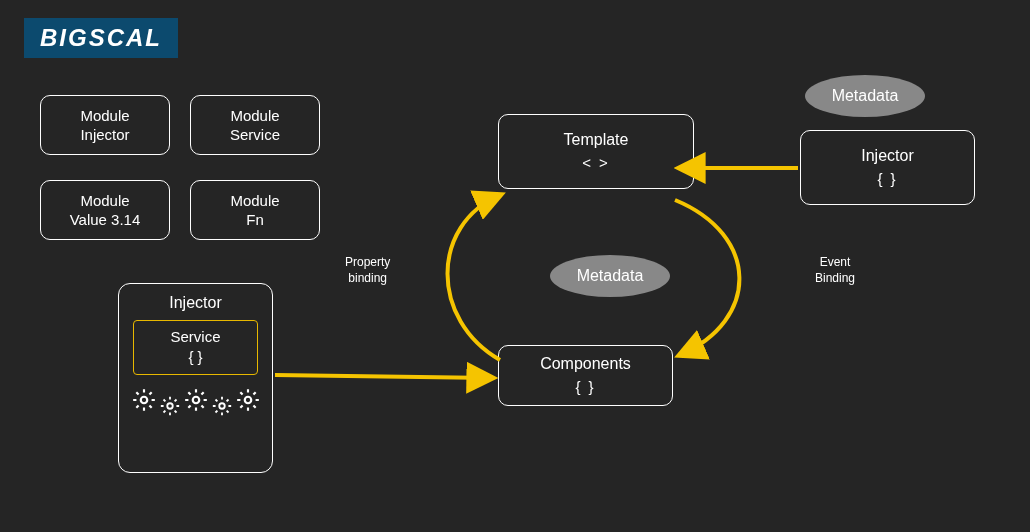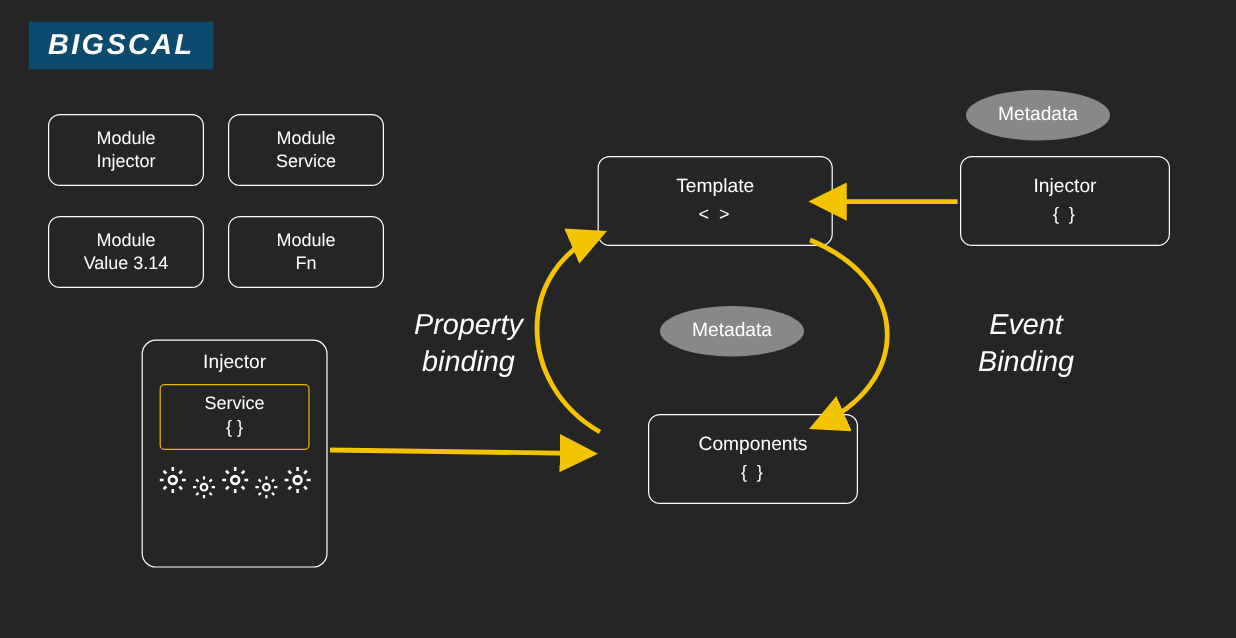--- a/index.html
+++ b/index.html
@@ -44,24 +44,23 @@
     color: #fff;
     border-radius: 50%;
     display: flex;
     align-items: center;
     justify-content: center;
     font-size: 16px;
   }
   .label {
     position: absolute;
     color: #fff;
-    font-size: 24px;
+    font-size: 12px;
     text-align: center;
     line-height: 1.3;
-    font-style: italic;
   }
   .injector {
     position: absolute;
     border: 1.5px solid #fff;
     border-radius: 12px;
     width: 155px;
     height: 190px;
     left: 118px;
     top: 283px;
     text-align: center;
@@ -144,26 +143,26 @@
         </svg></span>
     <span class="gear"><svg viewBox="0 0 24 24">
           <g fill="none" stroke="#fff" stroke-width="2">
             <circle cx="12" cy="12" r="3"></circle>
             <path d="M12 2v3M12 19v3M2 12h3M19 12h3M4.9 4.9l2.1 2.1M17 17l2.1 2.1M4.9 19.1l2.1-2.1M17 7l2.1-2.1"></path>
           </g>
         </svg></span>
   </div>
 </div>
 
-<div class="box" style="left:498px; top:130px; width:196px; height:75px;">
+<div class="box" style="left:498px; top:114px; width:196px; height:75px;">
   <span>Template</span>
   <span class="sub">&lt;  &gt;</span>
 </div>
 
-<div class="box" style="left:498px; top:345px; width:175px; height:75px;margin-left:42px;">
+<div class="box" style="left:498px; top:345px; width:175px; height:61px;">
   <span>Components</span>
   <span class="sub">{  }</span>
 </div>
 
 <div class="box" style="left:800px; top:130px; width:175px; height:75px;">
   <span>Injector</span>
   <span class="sub">{  }</span>
 </div>
 
 <div class="ellipse" style="left:805px; top:75px; width:120px; height:42px;">

